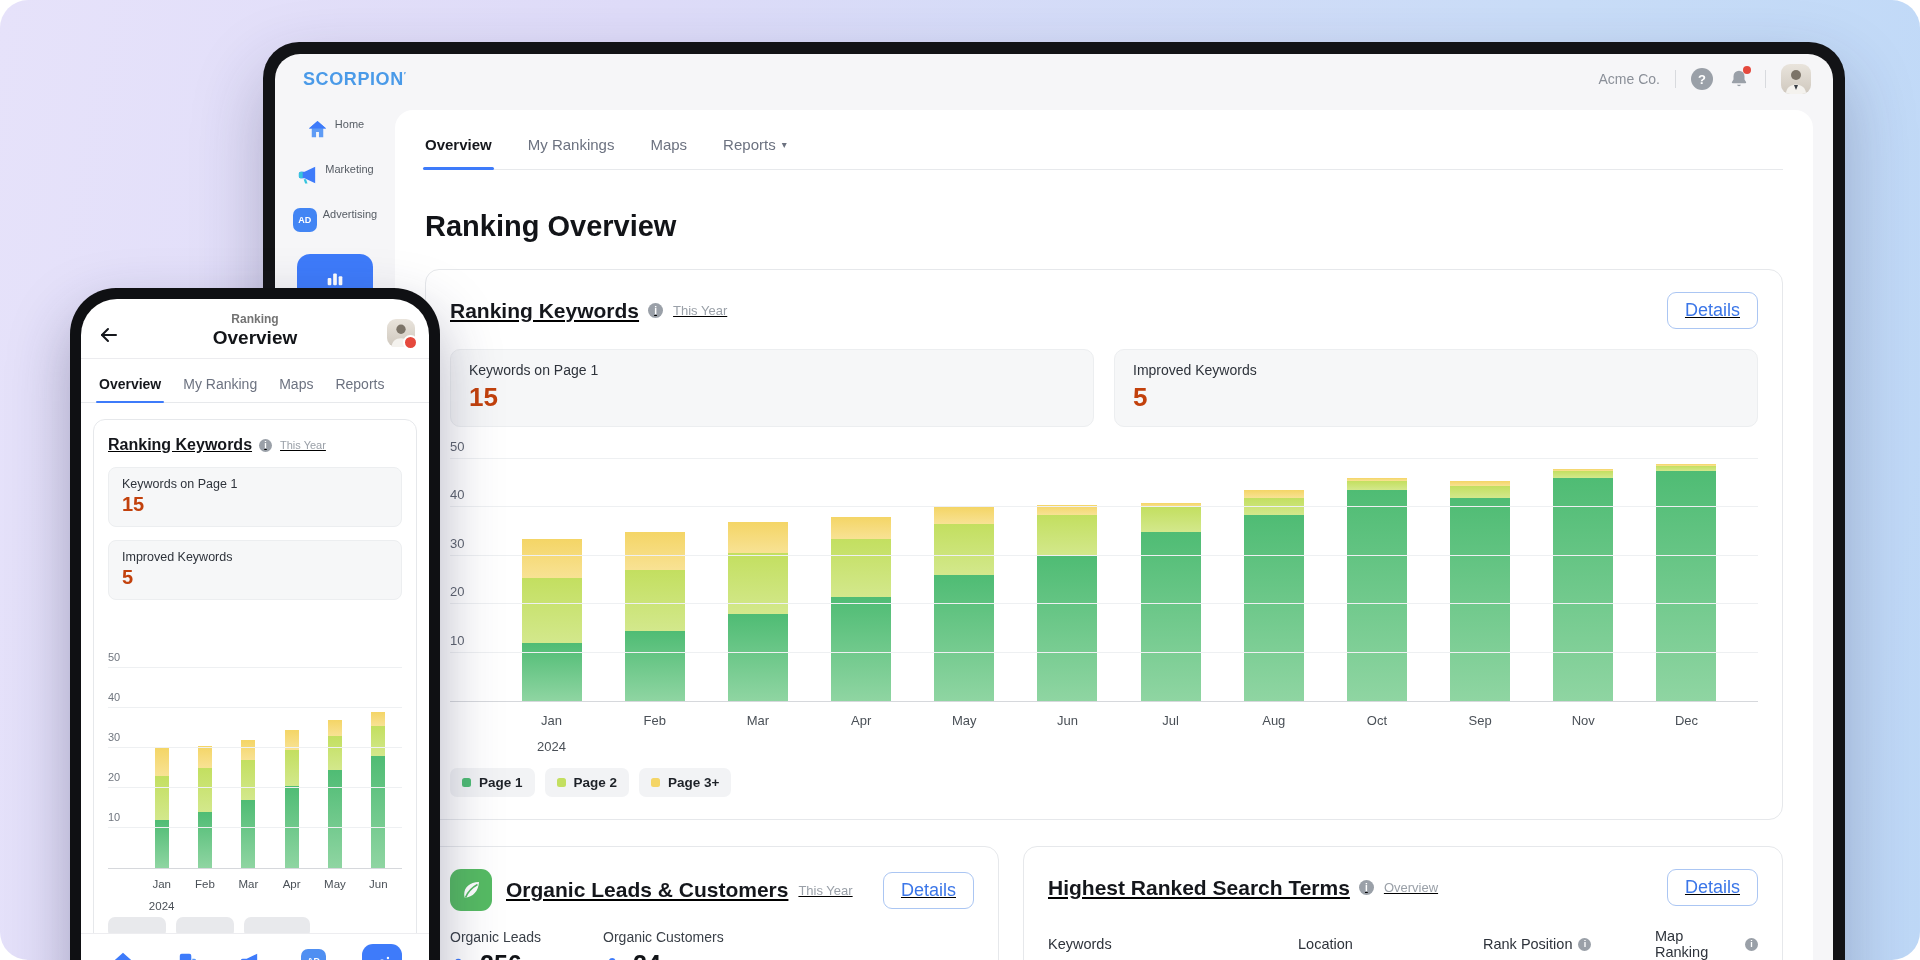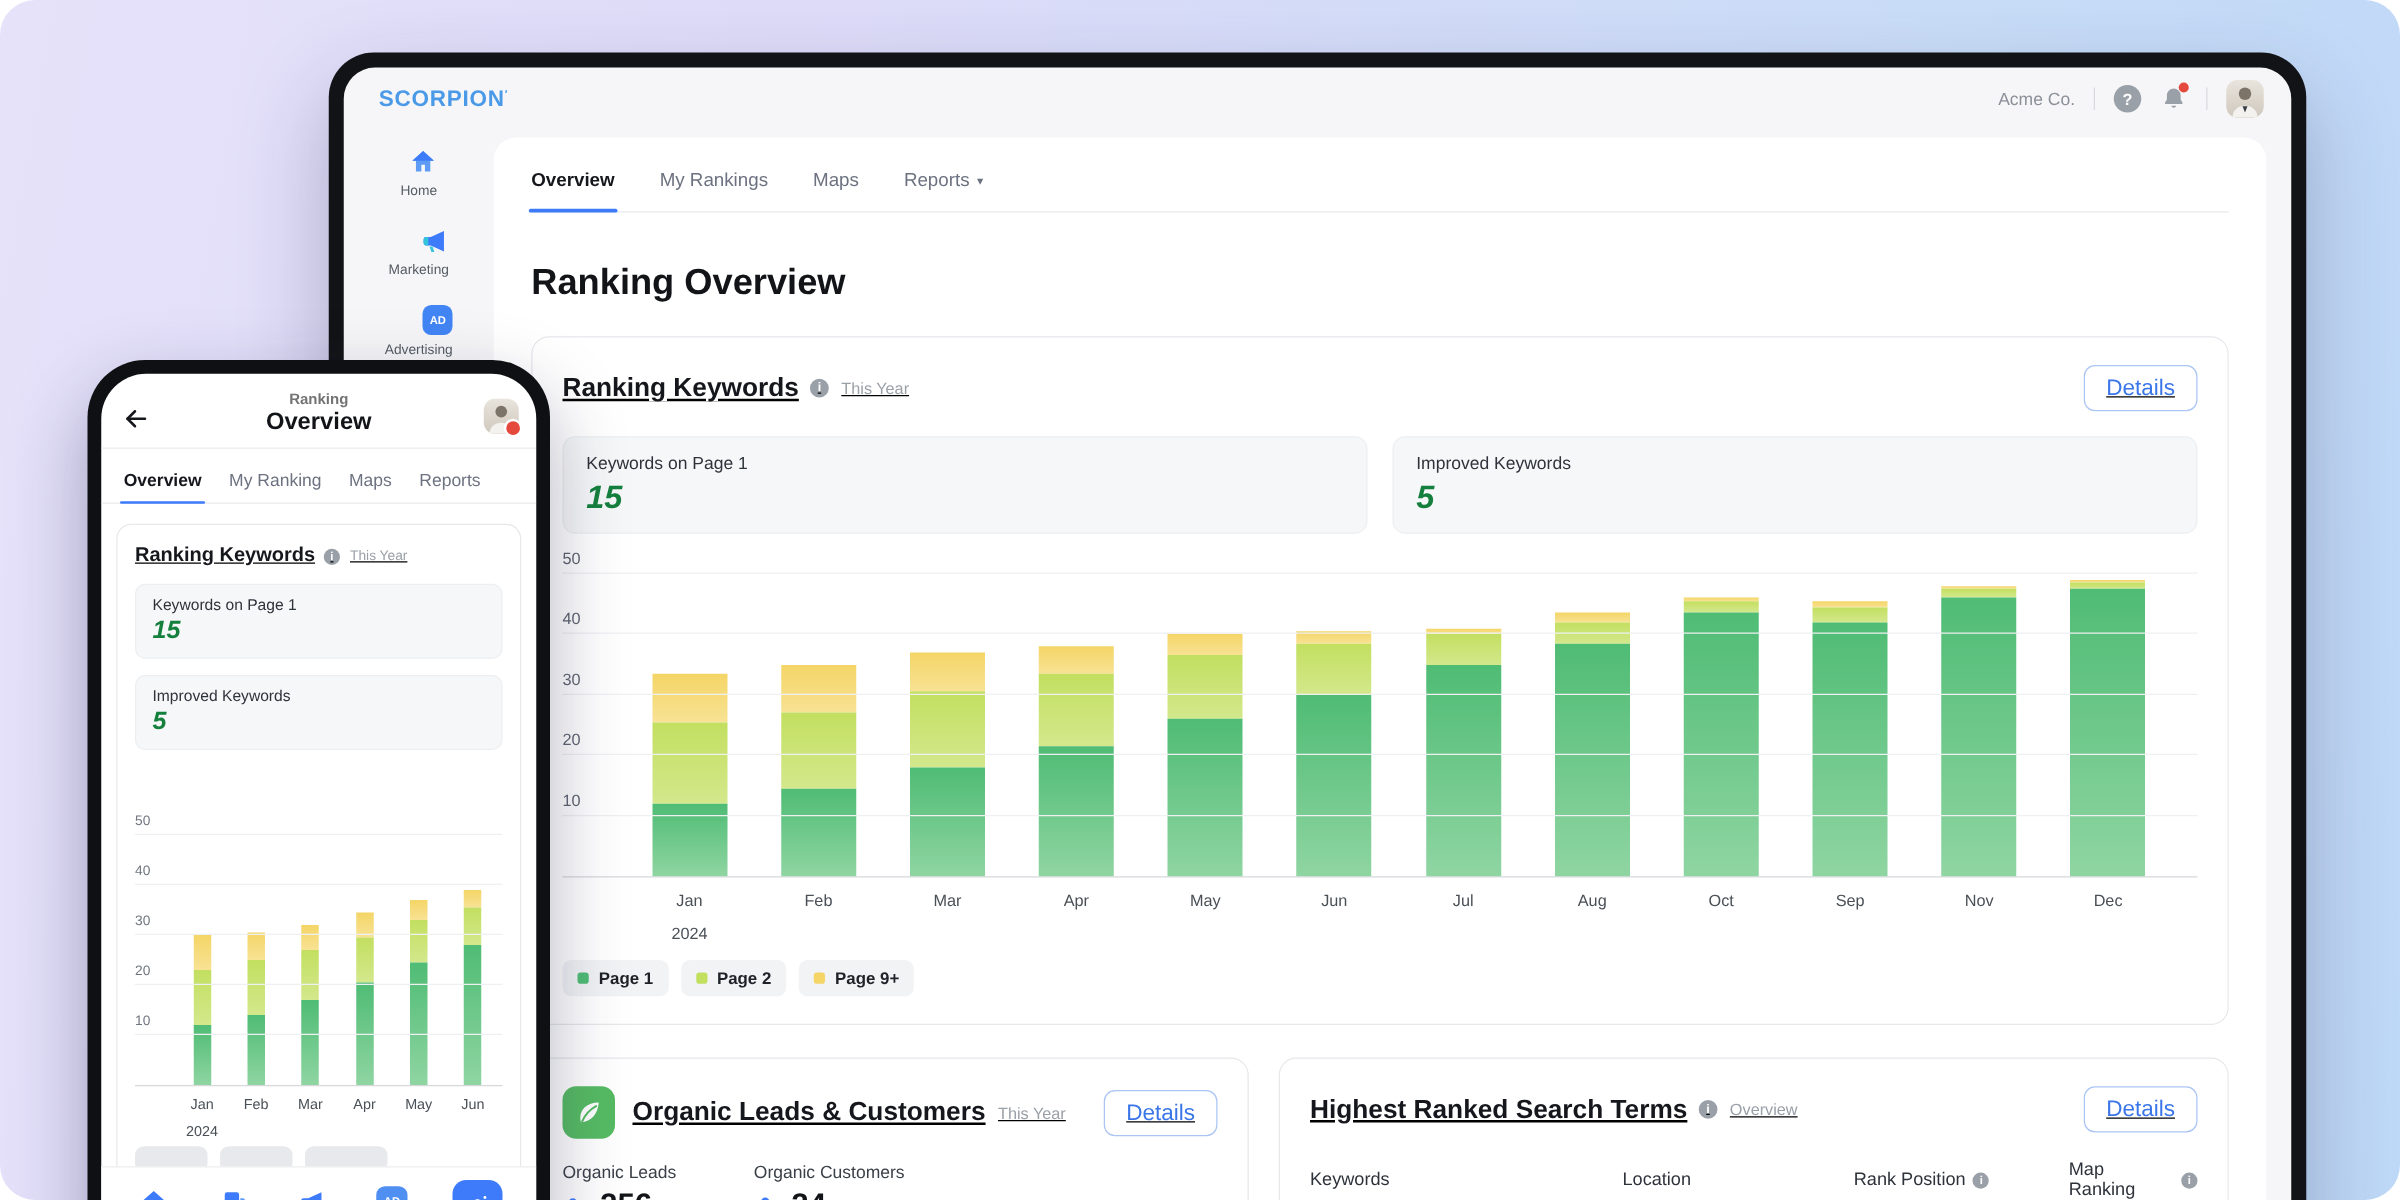--- a/index.html
+++ b/index.html
@@ -19,21 +19,21 @@
   .account-name{font-size:14px;color:#8b9099;}
   .vdiv{width:1px;height:18px;background:#d8dade;}
   .help-icon{width:22px;height:22px;border-radius:50%;background:#9aa0a8;color:#fff;font-size:13px;font-weight:bold;
     display:flex;align-items:center;justify-content:center;cursor:pointer;}
   .bell-wrap{position:relative;width:22px;height:22px;cursor:pointer;}
   .bell-dot{position:absolute;right:-1px;top:-2px;width:8px;height:8px;border-radius:50%;background:#e5493d;}
   .avatar{width:30px;height:30px;border-radius:9px;background:linear-gradient(#e9e4dc,#cfc8be);overflow:hidden;position:relative;cursor:pointer;}
 
   .d-body{flex:1;display:flex;min-height:0;}
   .d-sidebar{width:120px;flex:0 0 auto;display:flex;flex-direction:column;align-items:center;padding-top:14px;gap:22px;}
-  .side-item{display:flex;flex-direction:column;align-items:flex-end;gap:6px;color:#565c64;font-size:11px;cursor:pointer;}
+  .side-item{display:flex;flex-direction:row;align-items:flex-start;gap:6px;color:#565c64;font-size:11px;cursor:pointer;}
   .ad-badge{width:24px;height:24px;border-radius:7px;background:#4285f4;color:#fff;font-size:9px;font-weight:bold;
     display:flex;align-items:center;justify-content:center;}
   .side-active{width:76px;height:48px;background:#3e7bfa;border-radius:13px;display:flex;align-items:center;justify-content:center;cursor:pointer;}
 
   .d-main{flex:1;background:#fff;border-radius:18px;margin:6px 20px 0 0;padding:0 30px;overflow:hidden;}
   .d-tabs{display:flex;gap:36px;padding-top:26px;border-bottom:1px solid #e7e9ec;}
   .d-tab{font-size:15px;color:#6c7280;padding-bottom:16px;position:relative;cursor:pointer;display:flex;align-items:center;gap:6px;}
   .d-tab.active{color:#15171c;font-weight:bold;}
   .d-tab.active::after{content:"";position:absolute;left:-2px;right:-2px;bottom:-1px;height:3px;border-radius:3px;background:#3e7bfa;}
   .caret{font-size:10px;color:#6c7280;}
@@ -44,21 +44,21 @@
   .panel-title{font-size:21px;font-weight:bold;color:#15171c;}
   .info-i{width:15px;height:15px;border-radius:50%;background:#9aa0a8;color:#fff;font-size:10px;font-weight:bold;font-style:normal;
     display:inline-flex;align-items:center;justify-content:center;margin-left:9px;flex:0 0 auto;cursor:pointer;}
   .period{font-size:13px;color:#9aa0a8;margin-left:10px;}
   .details-btn{margin-left:auto;border:1.5px solid #abc6f3;background:#fff;color:#3b76e8;font-size:18px;font-family:inherit;
     padding:7px 17px;border-radius:9px;cursor:pointer;}
 
   .stats-row{display:flex;gap:20px;margin-top:20px;}
   .stat-box{flex:1;background:#f6f7f8;border:1px solid #eceef0;border-radius:10px;padding:12px 18px 13px;}
   .stat-label{font-size:14px;color:#2e333b;}
-  .stat-value{font-size:26px;font-weight:bold;color:#15803d;margin-top:4px;font-style:italic;}
+  .stat-value{font-size:26px;font-weight:bold;color:#c2410c;margin-top:4px;}
 
   
   .chart{margin-top:22px;}
   .plot{position:relative;border-bottom:1px solid #d6d8dc;}
   .gridline{position:absolute;left:0;right:0;height:1px;background:#eef0f2;}
   .y-label{position:absolute;left:0;font-size:13px;color:#5f6570;}
   .bars{position:absolute;top:0;bottom:0;display:flex;justify-content:space-around;align-items:flex-end;}
   .bar-slot{position:relative;flex:1;height:100%;display:flex;align-items:flex-end;justify-content:center;}
   .bar{display:flex;flex-direction:column-reverse;}
   .x-label{position:absolute;top:100%;left:50%;transform:translateX(-50%);margin-top:12px;font-size:13px;color:#4a5057;}
@@ -349,21 +349,21 @@
               <div class="legend-pill">
                 <span class="swatch" style="background: rgb(79, 188, 116);"></span>
                 <span>Page 1</span>
               </div>
               <div class="legend-pill">
                 <span class="swatch" style="background: rgb(195, 223, 96);"></span>
                 <span>Page 2</span>
               </div>
               <div class="legend-pill">
                 <span class="swatch" style="background: rgb(244, 213, 102);"></span>
-                <span>Page 9+</span>
+                <span>Page 3+</span>
               </div>
             </div>
           </section>
 
           <div class="bottom-row">
 
             <section class="panel organic-panel">
               <div class="panel-head">
                 <span class="organic-icon">
                   <svg width="24" height="24" viewBox="0 0 24 24">

